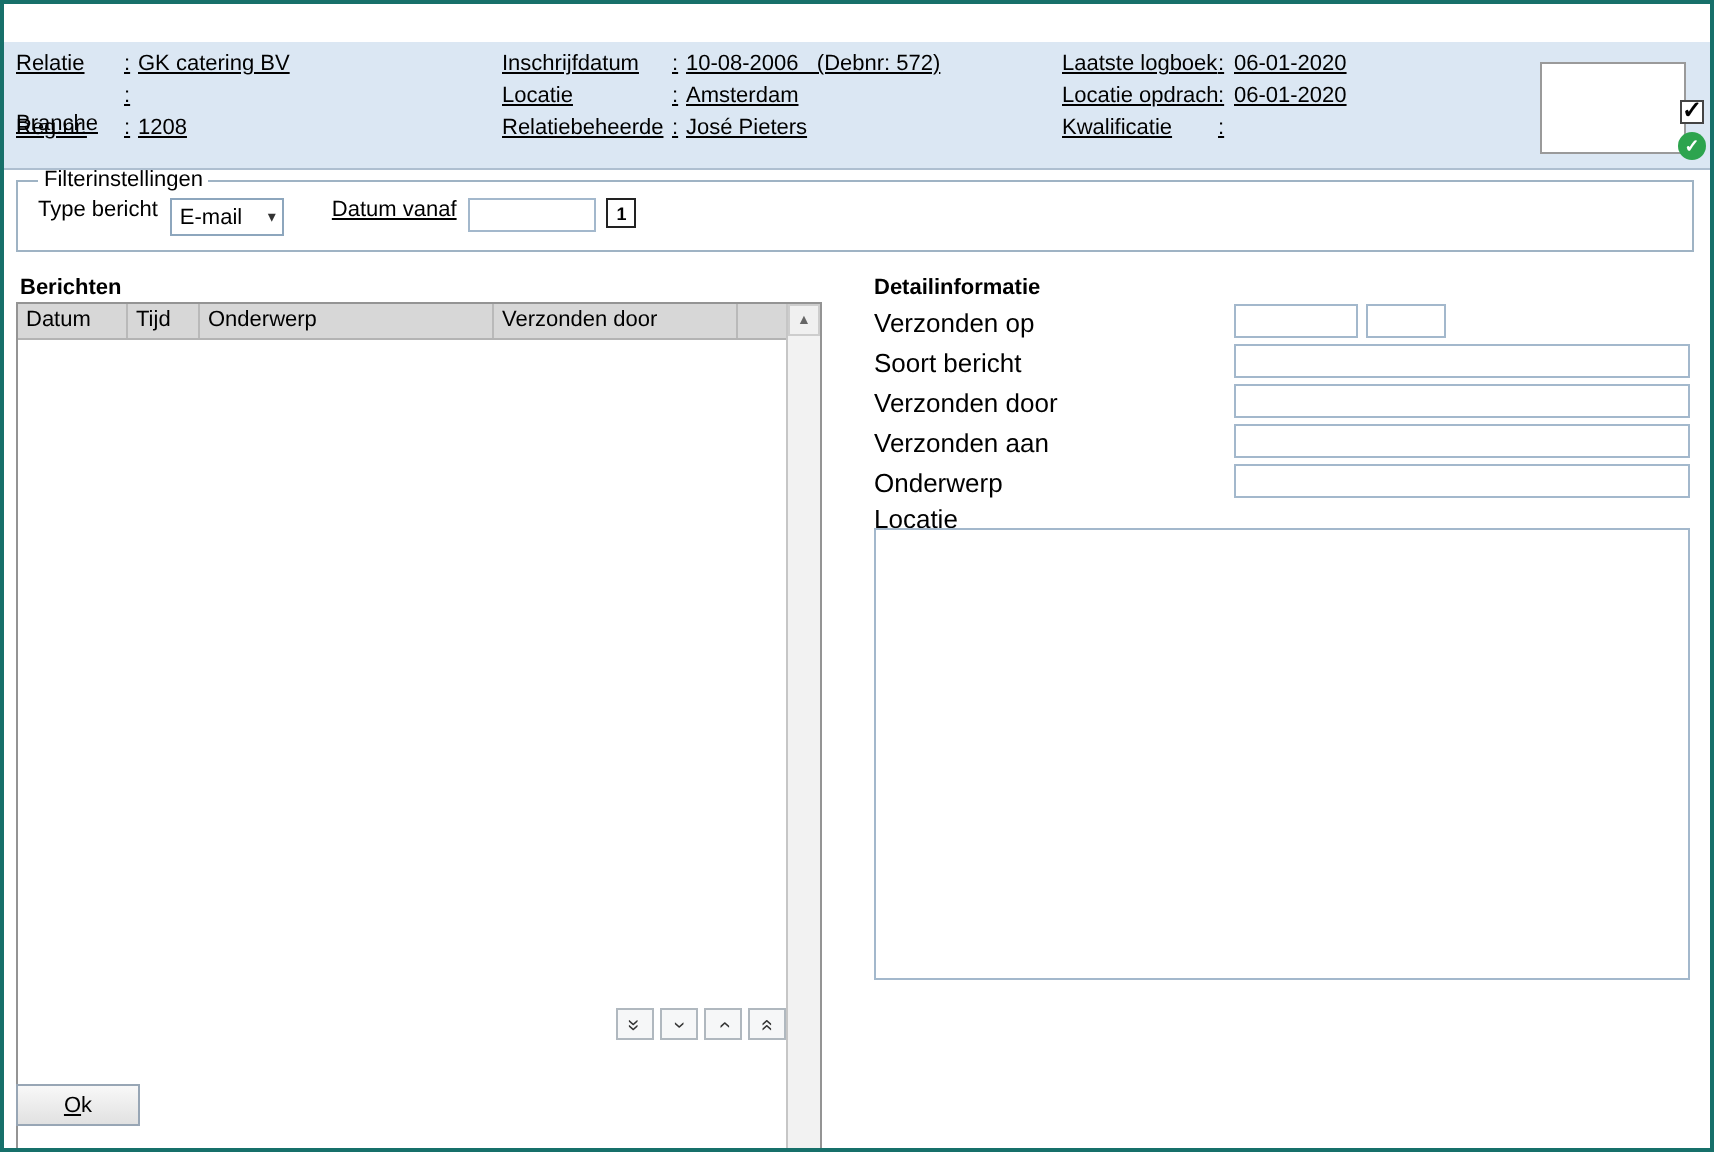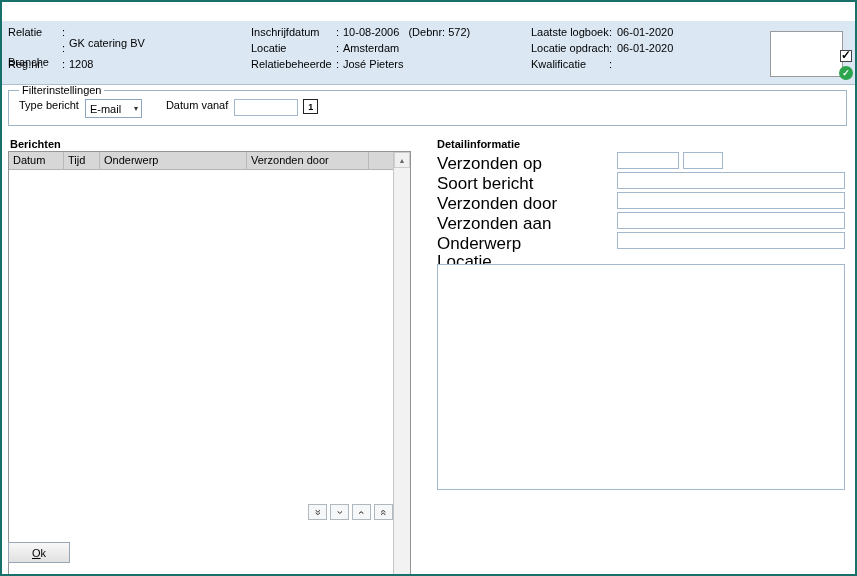--- a/index.html
+++ b/index.html
@@ -6,36 +6,36 @@
   html,body { margin:0; padding:0; background:#fff; }
 
   .window { position:relative; width:857px; height:576px; border:2px solid #17706a; background:#fff; overflow:hidden; }
 
   .titlebar { position:absolute; left:0; top:0; right:0; height:19px; background:#17706a; color:#fff;
               display:flex; align-items:center; padding:0 7px; gap:6px; }
   .title-text { font-size:11px; font-weight:bold; letter-spacing:.2px; }
   .close { margin-left:auto; font-size:12px; font-weight:bold; cursor:pointer; line-height:1; }
 
   .header { position:absolute; left:0; top:19px; width:853px; height:64px; background:#dbe7f3; border-bottom:1px solid #aebfd0; }
-  .ht { position:absolute; font-size:11px; color:#000; white-space:pre; line-height:13px; }
+  .ht { position:absolute; font-size:11px; color:#000; white-space:pre; line-height:13px;text-decoration:underline; }
 
   .photo { position:absolute; left:768px; top:10px; width:73px; height:46px; background:#fff; border:1px solid #9a9a9a; }
   .chk { position:absolute; left:838px; top:29px; width:12px; height:12px; background:#fff; border:1px solid #444;
          font-size:12px; font-weight:bold; line-height:9px; text-align:center; cursor:pointer; }
   .badge { position:absolute; left:837px; top:45px; width:14px; height:14px; border-radius:50%; background:#2da44e;
            color:#fff; font-size:9px; line-height:14px; text-align:center; font-weight:bold; }
 
   fieldset.filter { position:absolute; left:6px; top:82px; width:839px; height:42px; border:1px solid #9fb3c4;
                     margin:0; padding:3px 8px 3px 10px; background:#fff; }
   fieldset.filter legend { font-size:11px; padding:0 3px; }
   .filter-row { display:flex; font-size:11px; }
   .sel { width:57px; height:19px; border:1px solid #8da6bd; background:#fff; display:flex; align-items:center;
          font-size:11px; padding:0 3px 0 4px; margin-left:6px; cursor:pointer; }
   .sel-arrow { margin-left:auto; font-size:8px; color:#333; }
-  .flbl2 { margin-left:24px; }
+  .flbl2 { margin-left:24px;text-decoration:underline; }
   .datein { width:64px; height:17px; border:1px solid #a3b8cc; font-size:11px; padding:1px 3px; margin-left:6px; }
   .calbtn { width:15px; height:15px; border:1px solid #222; background:#fff; font-size:9px; font-weight:bold;
             display:flex; align-items:center; justify-content:center; margin-left:5px; padding:0; cursor:pointer; }
 
   .sec-title { position:absolute; font-size:11px; font-weight:bold; color:#000; }
 
   .table { position:absolute; left:6px; top:149px; width:403px; height:443px; border:1px solid #949494; background:#fff; }
   .thead { position:absolute; left:0; top:0; right:17px; height:18px; display:flex; background:#d7d7d7;
            border-bottom:1px solid #b3b3b3; font-size:11px; }
   .th { padding:2px 4px; border-right:1px solid #b9b9b9; overflow:hidden; white-space:nowrap; cursor:pointer; }
@@ -46,39 +46,39 @@
   .sb-btn { height:16px; background:#f0f0f0; border:1px solid #cdcdcd; display:flex; align-items:center;
             justify-content:center; font-size:7px; color:#666; cursor:pointer; }
 
   .navrow { position:absolute; left:306px; top:502px; display:flex; gap:3px; }
   .navbtn { width:19px; height:16px; border:1px solid #b0b8bf; background:#f6f7f8; display:flex; align-items:center;
             justify-content:center; padding:0; font-size:11px; color:#333; cursor:pointer; }
   .glyph { display:inline-block; line-height:1; }
   .up   { transform:rotate(-90deg); }
   .down { transform:rotate(90deg); }
 
-  .dlab { position:absolute; left:435px; font-size:17px; }
+  .dlab { position:absolute; left:435px; font-size:13px; }
   .din  { position:absolute; height:17px; border:1px solid #a3b8cc; background:#fff; font-size:11px; padding:1px 3px; }
   .bigta { position:absolute; left:435px; top:262px; width:408px; height:226px; border:1px solid #a3b8cc;
            resize:none; font-size:11px; padding:2px 3px; outline:none; }
 
   .okbtn { position:absolute; left:6px; top:540px; width:62px; height:21px; font-size:11px; color:#000;
            background:linear-gradient(#f8f8f8,#e1e1e1); border:1px solid #98a6b5; cursor:pointer; }
   .u { text-decoration:underline; }
 </style>
 </head>
 <body>
 
 <div class="window">
 
 
   <div class="header">
     <span class="ht" style="left:6px;top:5px">Relatie</span>
     <span class="ht" style="left:60px;top:5px">:</span>
-    <span class="ht" style="left:67px;top:16px">GK catering BV</span>
+    <span class="ht" style="left:67px;top:5px">GK catering BV</span>
 
     <span class="ht" style="left:6px;top:35px">Branche</span>
     <span class="ht" style="left:60px;top:21px">:</span>
     <span class="ht" style="left:67px;top:21px"></span>
 
     <span class="ht" style="left:6px;top:37px">Reg.nr.</span>
     <span class="ht" style="left:60px;top:37px">:</span>
     <span class="ht" style="left:67px;top:37px">1208</span>
 
     <span class="ht" style="left:249px;top:5px">Inschrijfdatum</span>

